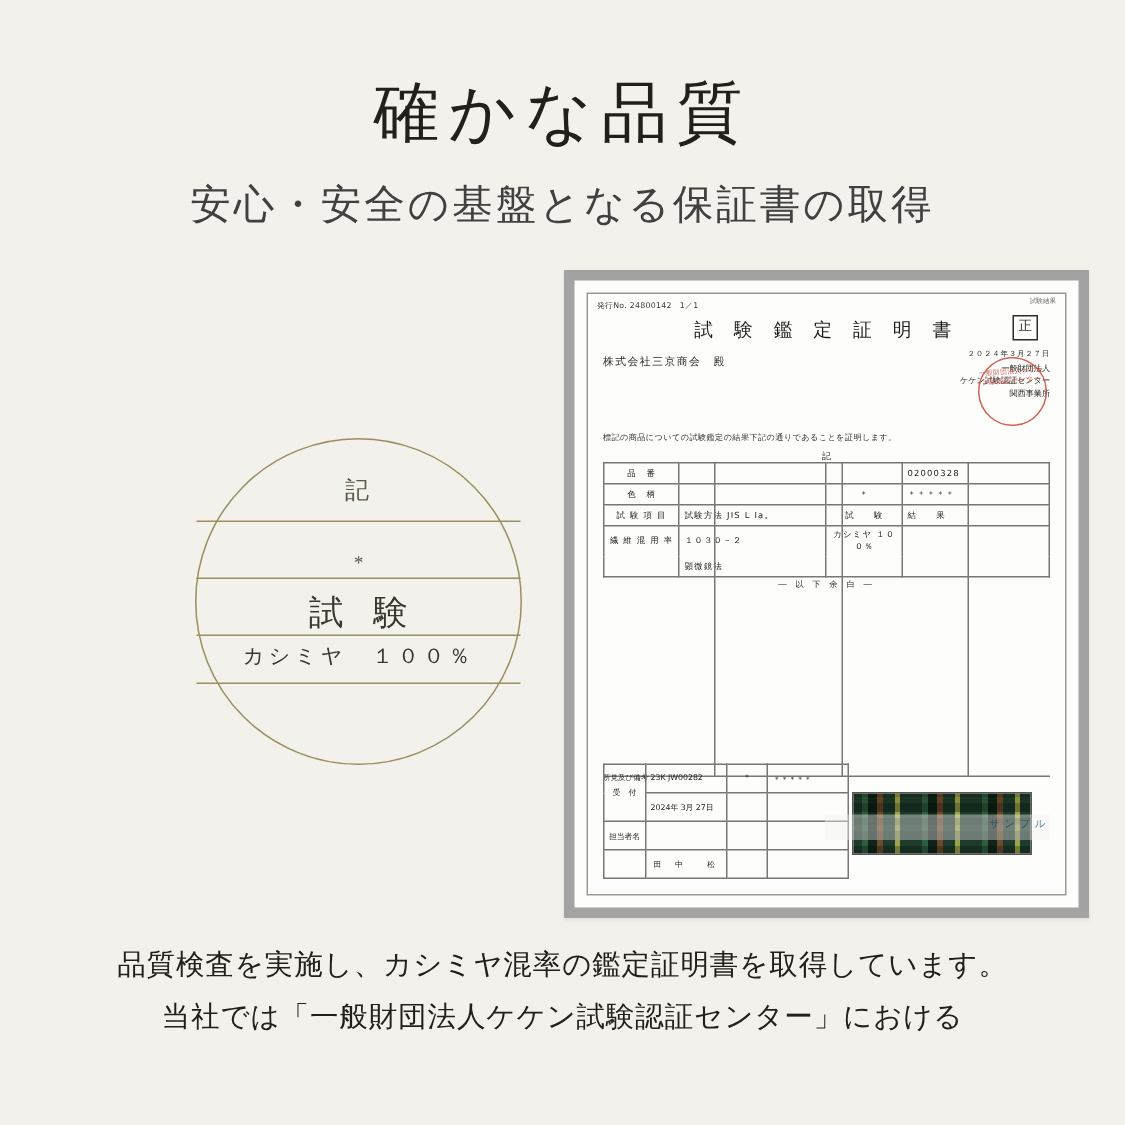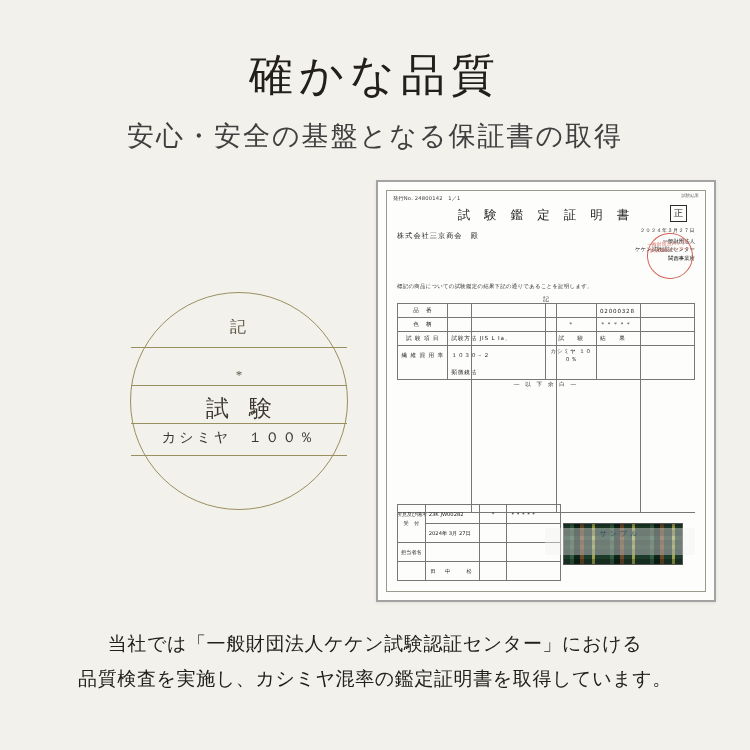--- a/index.html
+++ b/index.html
@@ -50,21 +50,21 @@
   }
 
   
   .certificate {
     position: absolute;
     left: 376px;
     top: 180px;
     width: 336px;
     height: 418px;
     background: #fdfdfb;
-    border: 2px solid #a3a3a3;
+    border: 7px solid #a3a3a3;
     box-shadow: 0 1px 3px rgba(0,0,0,0.08);
     font-family: "DejaVu Sans", sans-serif;
     color: #2b2b2b;
     overflow: hidden;
   }
   .cert-inner {
     position: absolute;
     left: 8px;
     top: 8px;
     right: 8px;
@@ -253,26 +253,26 @@
         rgba(0,0,0,0.25) 0 5px, rgba(255,255,255,0.12) 5px 9px,
         rgba(0,0,0,0.3) 9px 15px, rgba(160,120,60,0.25) 15px 19px);
     background-blend-mode: multiply;
     border: 0.6px solid #555;
   }
   .swatch-tape {
     position: absolute;
     right: 10px;
     bottom: 36px;
     width: 150px;
-    height: 27px;
+    height: 17px;
     background: rgba(240,240,240,0.55);
     color: #355;
     font-size: 7px;
     letter-spacing: 3px;
-    text-align: center;
+    text-align: right;
     line-height: 13px;
     font-family: "DejaVu Sans", sans-serif;
     color: #2a5f7a;
     opacity: 0.75;
   }
 
   
   .badge {
     position: absolute;
     left: 130px;
@@ -462,17 +462,17 @@
         </tr>
       </tbody>
         </table>
 
       <div class="swatch"></div>
       <div class="swatch-tape">サンプル</div>
     </div>
   </div>
 
   <div class="caption">
+    <div>品質検査を実施し、カシミヤ混率の鑑定証明書を取得しています。</div>
     <div>当社では「一般財団法人ケケン試験認証センター」における</div>
-    <div>品質検査を実施し、カシミヤ混率の鑑定証明書を取得しています。</div>
   </div>
 
 </div>
 
 </body></html>

